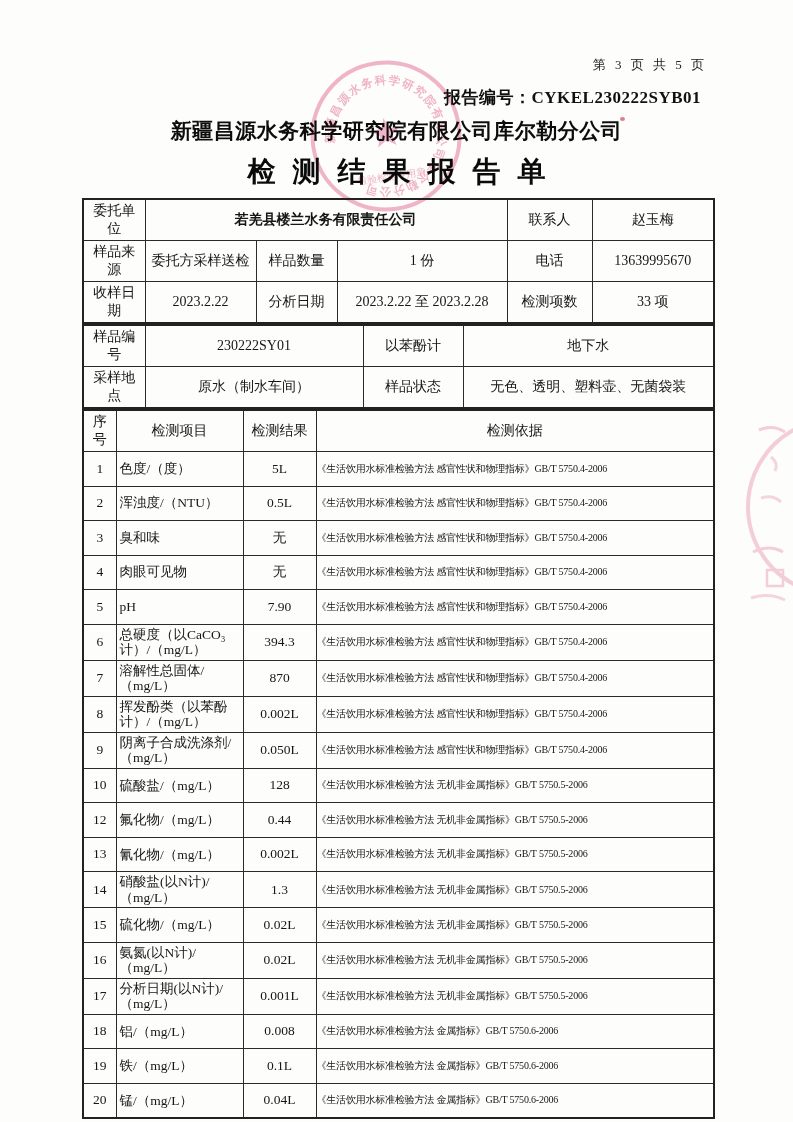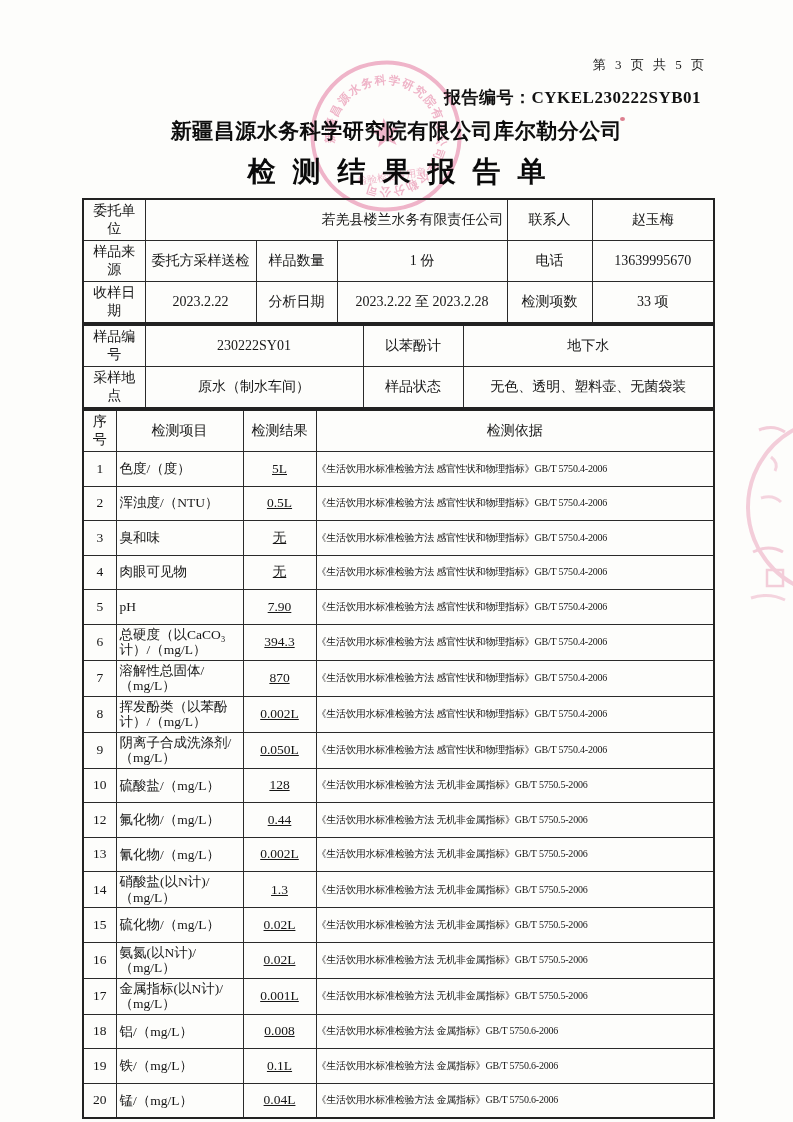--- a/index.html
+++ b/index.html
@@ -31,24 +31,24 @@
     border:1px solid #2a2a2a;
     font-size:14px;font-weight:normal;
     text-align:center;vertical-align:middle;
     padding:2px 3px;overflow:hidden;color:#161616;
   }
   table{border:2px solid #222;}
   #info1 td{height:30px;}
   #info2 td{height:29px;}
   #results td,#results th{height:29px;}
   #results tbody td{height:29.5px;}
-  td.left{text-align:right;padding-left:2px;}
+  td.left{text-align:center;padding-left:2px;font-weight:bold;}
   #results td.item{text-align:left;font-size:13.5px;line-height:1.15;}
   #results td.basis{text-align:left;padding-left:0;font-size:10px;letter-spacing:-0.2px;white-space:nowrap;}
-  #results td.result{font-size:13.5px;text-decoration:underline;}
+  #results td.result{font-size:13.5px;}
   #results td.no{font-size:13.5px;}
   
   .stamp{
     position:absolute;left:307px;top:57px;width:158px;height:158px;
     opacity:0.52;mix-blend-mode:multiply;transform:rotate(-8deg);
     pointer-events:none;
   }
   .stamp text{font-family:"Liberation Serif","DejaVu Serif",serif;}
   .edge-stamp{
     position:absolute;right:0;top:402px;width:52px;height:215px;
@@ -252,21 +252,21 @@
           <td class="basis">《生活饮用水标准检验方法 无机非金属指标》GB/T 5750.5-2006</td>
         </tr>
         <tr>
           <td class="no">16</td>
           <td class="item">氨氮(以N计)/（mg/L）</td>
           <td class="result">0.02L</td>
           <td class="basis">《生活饮用水标准检验方法 无机非金属指标》GB/T 5750.5-2006</td>
         </tr>
         <tr>
           <td class="no">17</td>
-          <td class="item">金属指标(以N计)/（mg/L）</td>
+          <td class="item">分析日期(以N计)/（mg/L）</td>
           <td class="result">0.001L</td>
           <td class="basis">《生活饮用水标准检验方法 无机非金属指标》GB/T 5750.5-2006</td>
         </tr>
         <tr>
           <td class="no">18</td>
           <td class="item">铝/（mg/L）</td>
           <td class="result">0.008</td>
           <td class="basis">《生活饮用水标准检验方法 金属指标》GB/T 5750.6-2006</td>
         </tr>
         <tr>

